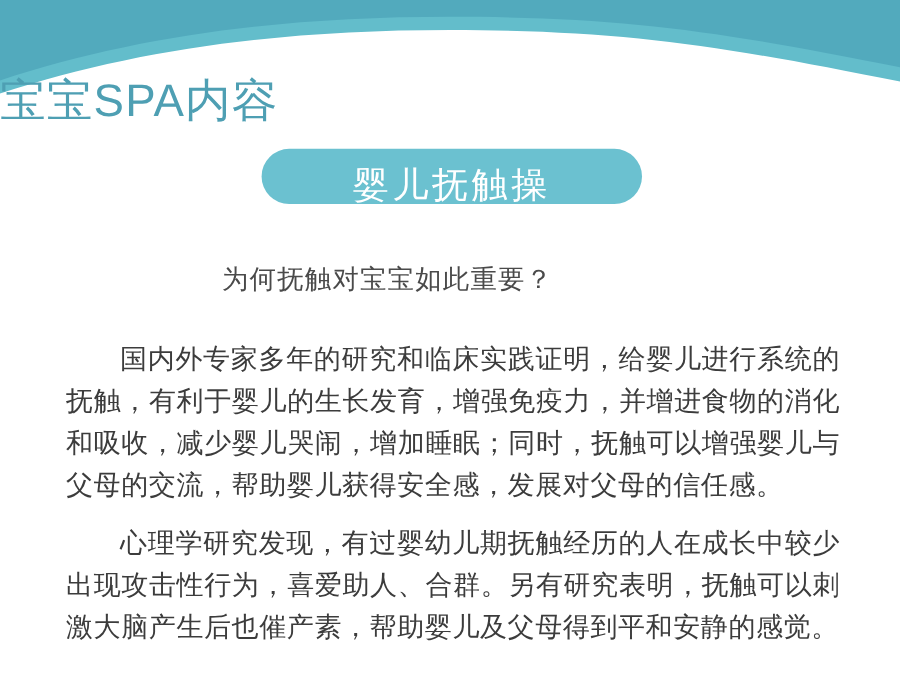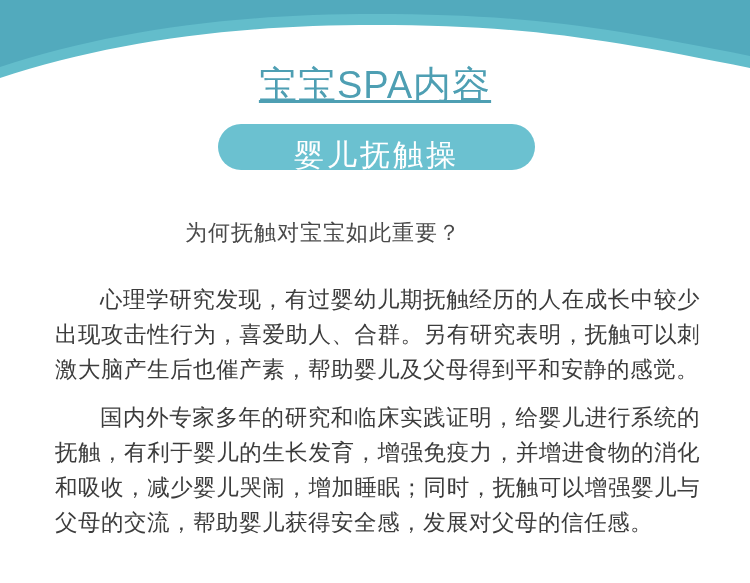--- a/index.html
+++ b/index.html
@@ -31,28 +31,27 @@
   .banner svg {
     display: block;
   }
 
   
   .section-title {
     position: absolute;
     top: 62px;
     left: 0;
     width: 750px;
-    text-align: center;
+    text-align: left;
     font-size: 38px;
     line-height: 46px;
     letter-spacing: 1px;
     color: #4e9fb3;
     font-weight: normal;
     white-space: nowrap;
-    text-decoration: underline;
   }
 
   
   .pill {
     position: absolute;
     left: 218px;
     top: 124px;
     width: 317px;
     height: 46px;
     border-radius: 30px;
@@ -120,17 +119,17 @@
 
   <div class="section-title">宝宝SPA内容</div>
 
   <div class="pill">
     <span class="pill-label">婴儿抚触操</span>
   </div>
 
   <div class="sub-heading">为何抚触对宝宝如此重要？</div>
 
   <div class="body-copy">
+    <p class="para">国内外专家多年的研究和临床实践证明，给婴儿进行系统的抚触，有利于婴儿的生长发育，增强免疫力，并增进食物的消化和吸收，减少婴儿哭闹，增加睡眠；同时，抚触可以增强婴儿与父母的交流，帮助婴儿获得安全感，发展对父母的信任感。</p>
     <p class="para">心理学研究发现，有过婴幼儿期抚触经历的人在成长中较少出现攻击性行为，喜爱助人、合群。另有研究表明，抚触可以刺激大脑产生后也催产素，帮助婴儿及父母得到平和安静的感觉。</p>
-    <p class="para">国内外专家多年的研究和临床实践证明，给婴儿进行系统的抚触，有利于婴儿的生长发育，增强免疫力，并增进食物的消化和吸收，减少婴儿哭闹，增加睡眠；同时，抚触可以增强婴儿与父母的交流，帮助婴儿获得安全感，发展对父母的信任感。</p>
   </div>
 
 </div>
 
 </body></html>

